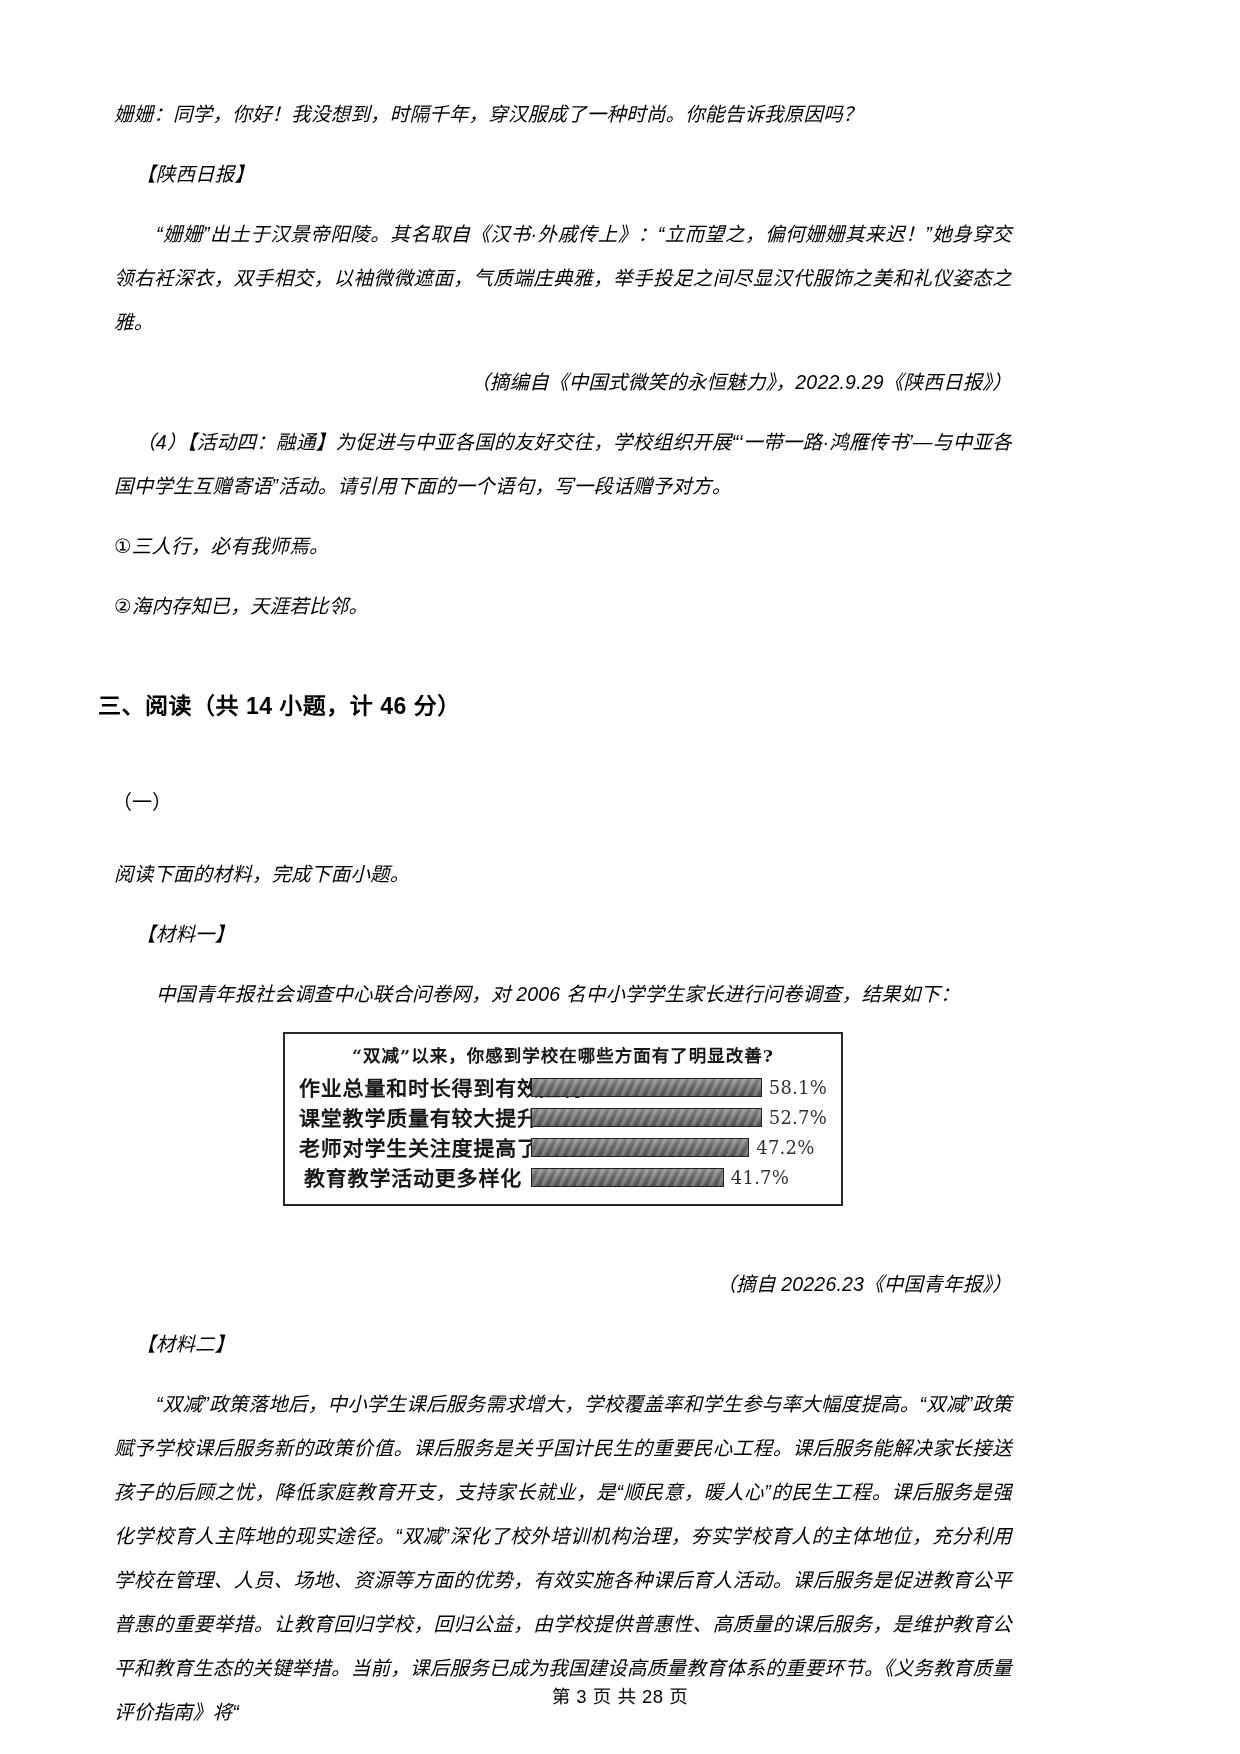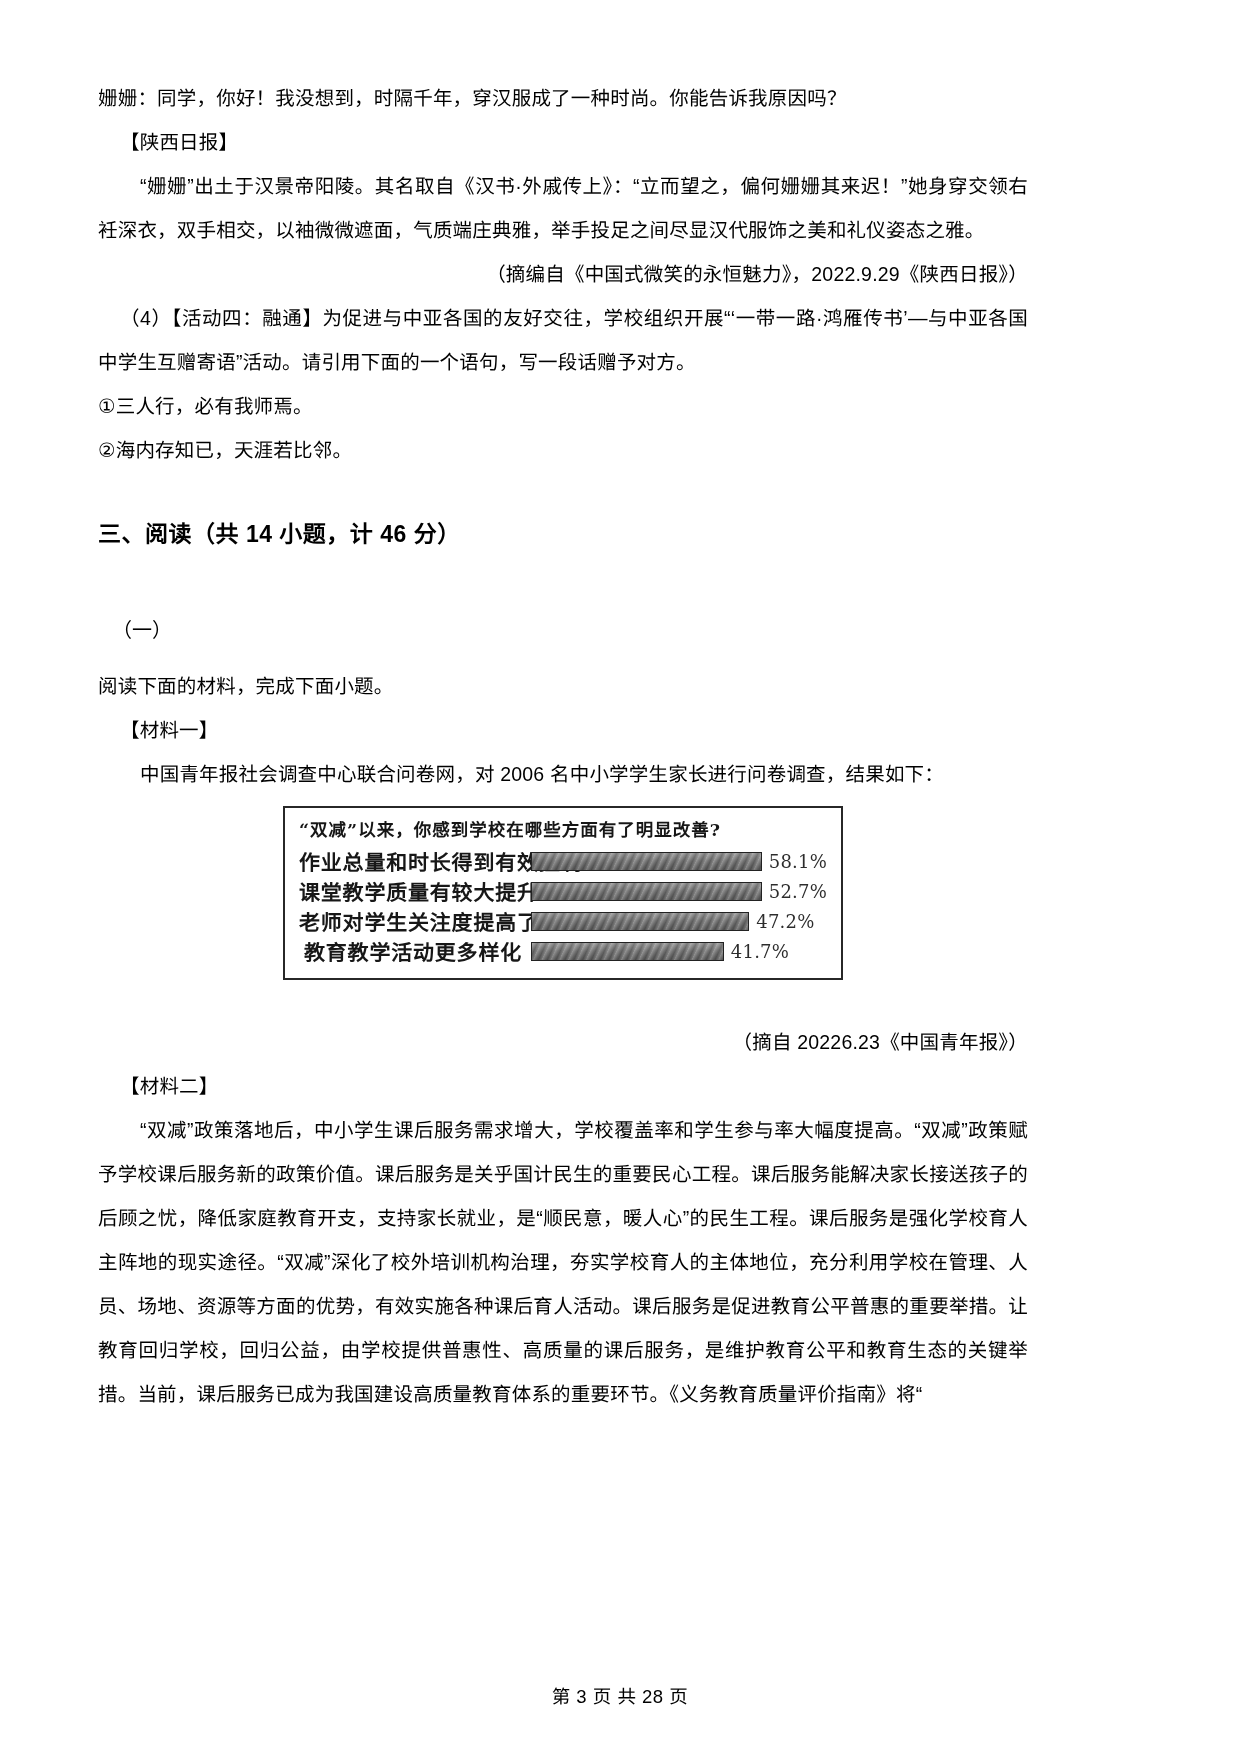--- a/index.html
+++ b/index.html
@@ -28,22 +28,23 @@
     width: 930px;
   }
 
   
   .p {
     font-size: 19.5px;
     line-height: 44px;
     letter-spacing: 0.2px;
     text-align: justify;
     text-justify: inter-ideograph;
-    margin: 0;
+    margin: 16px;
     word-break: break-all;
+    font-style: italic;
   }
   .indent-1 { text-indent: 22px; }
   .indent-2 { text-indent: 42px; }
   .right { text-align: right; }
 
   .gap-sm { height: 12px; }
   .gap-md { height: 26px; }
   .gap-lg { height: 40px; }
 
   
@@ -78,20 +79,21 @@
   .figure {
     position: relative;
     width: 560px;
     border: 2px solid #2b2b2b;
     background: #fbfbf9;
     padding: 9px 14px 11px 14px;
     box-sizing: border-box;
     filter: grayscale(1) contrast(1.05);
   }
   .fig-title {
+    text-align: center;
     font-family: "DejaVu Serif", "Liberation Serif", serif;
     font-weight: bold;
     font-size: 17.5px;
     line-height: 26px;
     letter-spacing: 1px;
     color: #1b1b1b;
     margin-bottom: 4px;
     white-space: nowrap;
   }
   .bar-row {

